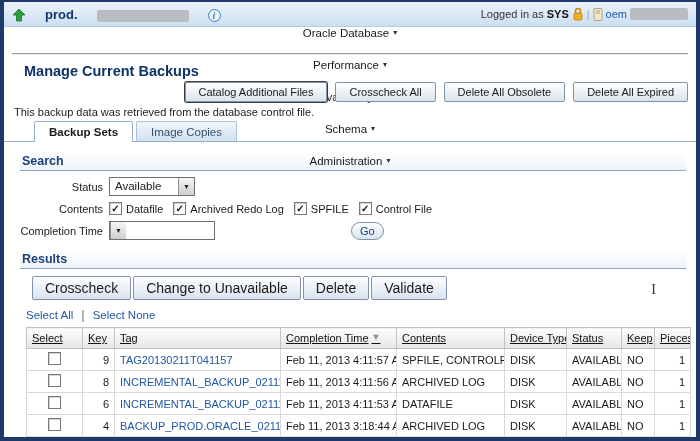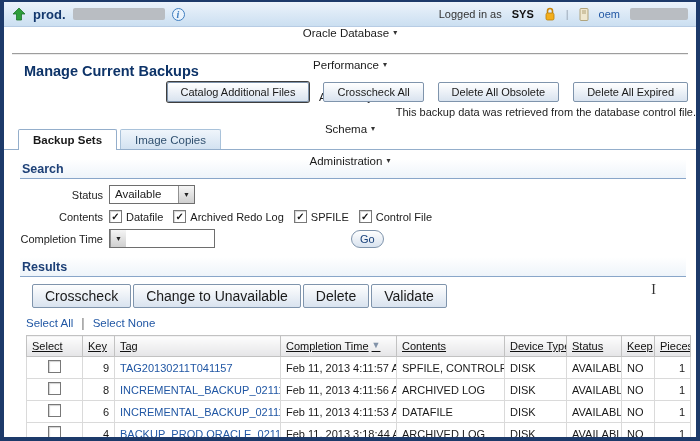--- a/index.html
+++ b/index.html
@@ -6,52 +6,52 @@
   html,body { width:700px; height:441px; background:#fff; }
   body { font-family:"Liberation Sans", sans-serif; font-size:11px; color:#1a1a1a; }
 
   .page { width:700px; height:441px; border:solid #1d3a6a; border-width:2px 4px 4px 4px;
           background:#fff; overflow:hidden; position:relative; }
 
   
   .topband { height:25px; background:linear-gradient(#ecf3fb,#cbdff1);
              display:flex; align-items:center; justify-content:space-between;
              padding:0 8px; border-bottom:1px solid #b7cce4; }
-  .brand { display:flex; align-items:center; gap:7px; }
+  .brand { display:flex; align-items:flex-end; gap:19px; }
   .db-name { font-weight:bold; color:#12376d; font-size:13px; }
   .redact { background:#b9bdc2; border-radius:2px; height:12px; display:inline-block; }
   .redact.db { width:92px; }
   .redact.host { width:58px; }
   .info-icon { width:13px; height:13px; border-radius:50%; border:1px solid #3f7ec0;
                color:#3f7ec0; background:#eaf3fc; text-align:center;
                font:italic bold 10px/11px "Liberation Serif", serif; }
-  .session { display:flex; align-items:center; gap:10px; color:#333;text-align:right; }
+  .session { display:flex; align-items:center; gap:3px; color:#333;text-align:right; }
   .session .user { font-weight:bold; color:#111; }
   .sep { color:#98a6b6; }
   .host-link { color:#2157a4; }
 
   
   .menubar { height:26px; display:flex; align-items:center; gap:20px; padding:0 12px;
              background:#fff; font-size:11.5px;flex-direction:column; }
   .menu-item { display:flex; align-items:center; gap:4px; cursor:default; }
   .caret { font-size:8px; color:#333; line-height:1; }
 
   .divider { border-top:1px solid #9d9d9d; border-bottom:1px solid #ececec; margin:0 8px; }
 
   
   .title { color:#0d3368; font-size:14.5px; font-weight:bold; margin:8px 0 0 20px; }
-  .top-buttons { display:flex; justify-content:flex-end; gap:14px; padding:3px 8px 2px; }
+  .top-buttons { display:flex; justify-content:flex-end; gap:8px; padding:3px 8px 2px; }
   .btn { background:linear-gradient(#ffffff,#d9e3ef); border:1px solid #7f94ac;
          border-radius:2px; font-size:11px; padding:3px 13px; color:#1a1a1a; white-space:nowrap; }
   .btn.default { box-shadow:0 0 0 1px #3e3e3e; }
-  .subtitle { font-size:11px; color:#222; margin:2px 0 3px 10px;text-align:right; }
-
-  
-  .tabstrip { display:flex; align-items:flex-end; gap:3px; padding-left:14px;
-              border-bottom:1px solid #94aecb; margin-top:11px; }
+  .subtitle { font-size:11px; color:#222; margin:2px 0 3px 10px; }
+
+  
+  .tabstrip { display:flex; align-items:flex-end; gap:3px; padding-left:30px;
+              border-bottom:1px solid #94aecb; margin-top:3px; }
   .tab { font-size:11.5px; padding:4px 14px 3px; border:1px solid #a9c2da; border-bottom:none;
          border-radius:2px 2px 0 0; }
   .tab.active { background:#fff; font-weight:bold; color:#1a1a1a; border-color:#94aecb;
                 margin-bottom:-1px; padding-bottom:4px; }
   .tab.inactive { background:linear-gradient(#eff5fb,#d3e2f1); color:#30506f; }
 
   
   .section-header { margin:9px 10px 0 16px; padding:3px 2px 2px;
                     font-weight:bold; color:#1d4077; font-size:12.5px;
                     border-bottom:1px solid #89a6c9;

